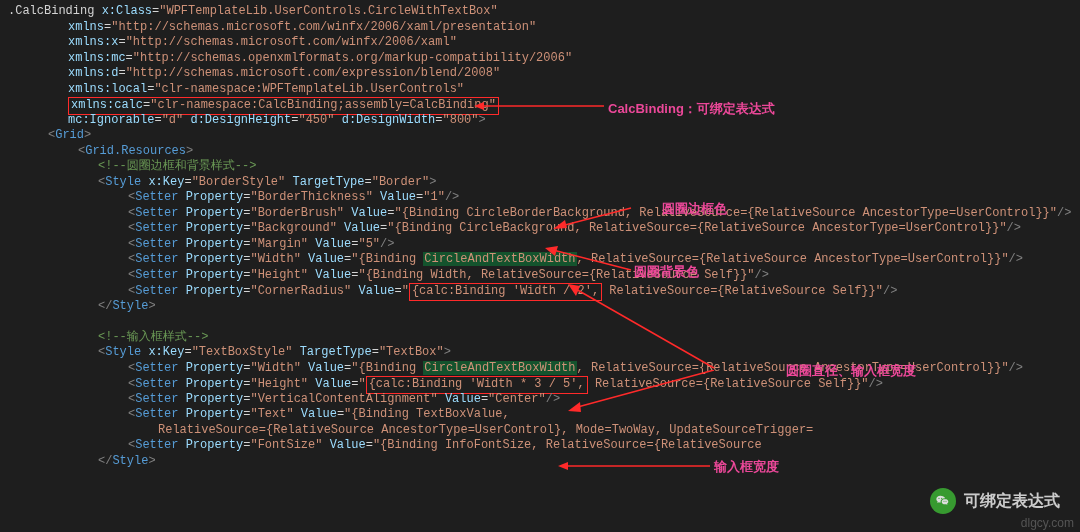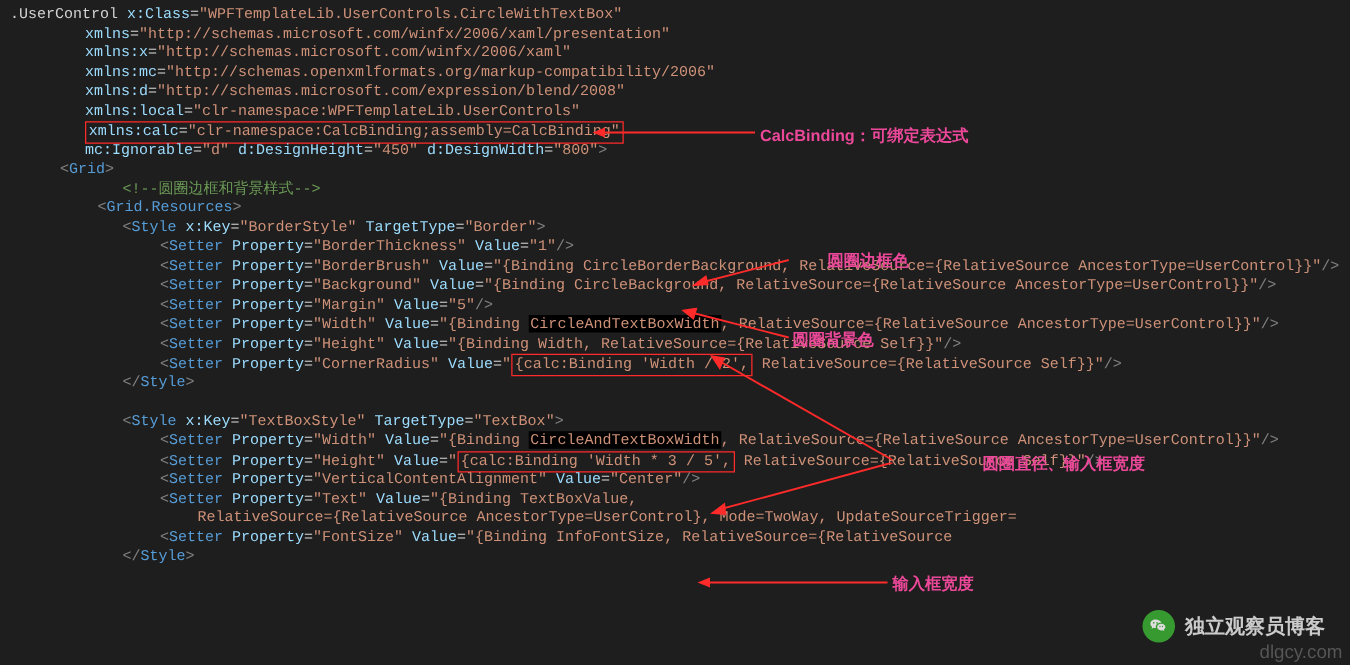--- a/index.html
+++ b/index.html
@@ -23,21 +23,21 @@
 .i15 { padding-left:70px; }
 .i3 { padding-left:90px; }
 .i4 { padding-left:120px; }
 .i5 { padding-left:150px; }
 .br  { color:#808080; }   
 .tag { color:#569cd6;margin-top:13px; }   
 .attr{ color:#9cdcfe; }   
 .str { color:#ce9178; }   
 .white{ color:#d4d4d4; }
 .cmt { color:#6a9955; }   
-.hl  { background:#000000; padding:0 1px; }
+.hl  { background:#14532d; padding:0 1px; }
 
 .redbox {
   border:1.5px solid #ff2a2a;
   padding:0 2px;
   display:inline-block;
 }
 .ann {
   position:absolute;
   color:#ec4899;
   font-family:"Microsoft YaHei", sans-serif;
@@ -62,50 +62,51 @@
   border-radius:50%;
   background:#3cb034;
   display:flex;align-items:center;justify-content:center;
 }
 .wm-txt { font-family:"Microsoft YaHei",sans-serif; font-size:16px; font-weight:600; }
 .dlgcy {
   position:absolute;
   right:6px;
   bottom:2px;
   color:#555;
-  font-size:15px;
+  font-size:12px;
   font-family:sans-serif;
 }
 </style>
 </head>
 <body>
 
 <div class="code-area">
 
-<div class="line"><span class="white">.UserControl</span> <span class="attr">x:Class</span><span class="white">=</span><span class="str">"WPFTemplateLib.UserControls.CircleWithTextBox"</span></div>
+<div class="line"><span class="white">.CalcBinding</span> <span class="attr">x:Class</span><span class="white">=</span><span class="str">"WPFTemplateLib.UserControls.CircleWithTextBox"</span></div>
 <div class="line i1"><span class="attr">xmlns</span><span class="white">=</span><span class="str">"http://schemas.microsoft.com/winfx/2006/xaml/presentation"</span></div>
 <div class="line i1"><span class="attr">xmlns:x</span><span class="white">=</span><span class="str">"http://schemas.microsoft.com/winfx/2006/xaml"</span></div>
 <div class="line i1"><span class="attr">xmlns:mc</span><span class="white">=</span><span class="str">"http://schemas.openxmlformats.org/markup-compatibility/2006"</span></div>
 <div class="line i1"><span class="attr">xmlns:d</span><span class="white">=</span><span class="str">"http://schemas.microsoft.com/expression/blend/2008"</span></div>
 <div class="line i1"><span class="attr">xmlns:local</span><span class="white">=</span><span class="str">"clr-namespace:WPFTemplateLib.UserControls"</span></div>
 <div class="line i1"><span class="redbox"><span class="attr">xmlns:calc</span><span class="white">=</span><span class="str">"clr-namespace:CalcBinding;assembly=CalcBinding"</span></span></div>
 <div class="line i1"><span class="attr">mc:Ignorable</span><span class="white">=</span><span class="str">"d"</span> <span class="attr">d:DesignHeight</span><span class="white">=</span><span class="str">"450"</span> <span class="attr">d:DesignWidth</span><span class="white">=</span><span class="str">"800"</span><span class="br">&gt;</span></div>
 <div class="line i2"><span class="br">&lt;</span><span class="tag">Grid</span><span class="br">&gt;</span></div>
+<div class="line i15"><span class="br">&lt;</span><span class="tag">Grid.Resources</span><span class="br">&gt;</span></div>
 <div class="line i3"><span class="cmt">&lt;!--圆圈边框和背景样式--&gt;</span></div>
-<div class="line i15"><span class="br">&lt;</span><span class="tag">Grid.Resources</span><span class="br">&gt;</span></div>
 <div class="line i3"><span class="br">&lt;</span><span class="tag">Style</span> <span class="attr">x:Key</span><span class="white">=</span><span class="str">"BorderStyle"</span> <span class="attr">TargetType</span><span class="white">=</span><span class="str">"Border"</span><span class="br">&gt;</span></div>
 <div class="line i4"><span class="br">&lt;</span><span class="tag">Setter</span> <span class="attr">Property</span><span class="white">=</span><span class="str">"BorderThickness"</span> <span class="attr">Value</span><span class="white">=</span><span class="str">"1"</span><span class="br">/&gt;</span></div>
 <div class="line i4"><span class="br">&lt;</span><span class="tag">Setter</span> <span class="attr">Property</span><span class="white">=</span><span class="str">"BorderBrush"</span> <span class="attr">Value</span><span class="white">=</span><span class="str">"{Binding CircleBorderBackground, RelativeSource={RelativeSource AncestorType=UserControl}}"</span><span class="br">/&gt;</span></div>
 <div class="line i4"><span class="br">&lt;</span><span class="tag">Setter</span> <span class="attr">Property</span><span class="white">=</span><span class="str">"Background"</span> <span class="attr">Value</span><span class="white">=</span><span class="str">"{Binding CircleBackground, RelativeSource={RelativeSource AncestorType=UserControl}}"</span><span class="br">/&gt;</span></div>
 <div class="line i4"><span class="br">&lt;</span><span class="tag">Setter</span> <span class="attr">Property</span><span class="white">=</span><span class="str">"Margin"</span> <span class="attr">Value</span><span class="white">=</span><span class="str">"5"</span><span class="br">/&gt;</span></div>
 <div class="line i4"><span class="br">&lt;</span><span class="tag">Setter</span> <span class="attr">Property</span><span class="white">=</span><span class="str">"Width"</span> <span class="attr">Value</span><span class="white">=</span><span class="str">"{Binding </span><span class="str hl">CircleAndTextBoxWidth</span><span class="str">, RelativeSource={RelativeSource AncestorType=UserControl}}"</span><span class="br">/&gt;</span></div>
 <div class="line i4"><span class="br">&lt;</span><span class="tag">Setter</span> <span class="attr">Property</span><span class="white">=</span><span class="str">"Height"</span> <span class="attr">Value</span><span class="white">=</span><span class="str">"{Binding Width, RelativeSource={RelativeSource Self}}"</span><span class="br">/&gt;</span></div>
 <div class="line i4"><span class="br">&lt;</span><span class="tag">Setter</span> <span class="attr">Property</span><span class="white">=</span><span class="str">"CornerRadius"</span> <span class="attr">Value</span><span class="white">=</span><span class="str">"</span><span class="redbox"><span class="str">{calc:Binding 'Width / 2',</span></span><span class="str"> RelativeSource={RelativeSource Self}}"</span><span class="br">/&gt;</span></div>
 <div class="line i3"><span class="br">&lt;/</span><span class="tag">Style</span><span class="br">&gt;</span></div>
 <div class="line"></div>
+<div class="line i3"><span class="cmt">&lt;!--输入框样式--&gt;</span></div>
 <div class="line i3"><span class="br">&lt;</span><span class="tag">Style</span> <span class="attr">x:Key</span><span class="white">=</span><span class="str">"TextBoxStyle"</span> <span class="attr">TargetType</span><span class="white">=</span><span class="str">"TextBox"</span><span class="br">&gt;</span></div>
 <div class="line i4"><span class="br">&lt;</span><span class="tag">Setter</span> <span class="attr">Property</span><span class="white">=</span><span class="str">"Width"</span> <span class="attr">Value</span><span class="white">=</span><span class="str">"{Binding </span><span class="str hl">CircleAndTextBoxWidth</span><span class="str">, RelativeSource={RelativeSource AncestorType=UserControl}}"</span><span class="br">/&gt;</span></div>
 <div class="line i4"><span class="br">&lt;</span><span class="tag">Setter</span> <span class="attr">Property</span><span class="white">=</span><span class="str">"Height"</span> <span class="attr">Value</span><span class="white">=</span><span class="str">"</span><span class="redbox"><span class="str">{calc:Binding 'Width * 3 / 5',</span></span><span class="str"> RelativeSource={RelativeSource Self}}"</span><span class="br">/&gt;</span></div>
 <div class="line i4"><span class="br">&lt;</span><span class="tag">Setter</span> <span class="attr">Property</span><span class="white">=</span><span class="str">"VerticalContentAlignment"</span> <span class="attr">Value</span><span class="white">=</span><span class="str">"Center"</span><span class="br">/&gt;</span></div>
 <div class="line i4"><span class="br">&lt;</span><span class="tag">Setter</span> <span class="attr">Property</span><span class="white">=</span><span class="str">"Text"</span> <span class="attr">Value</span><span class="white">=</span><span class="str">"{Binding TextBoxValue,</span></div>
 <div class="line i5"><span class="str">RelativeSource={RelativeSource AncestorType=UserControl}, Mode=TwoWay, UpdateSourceTrigger=</span></div>
 <div class="line i4"><span class="br">&lt;</span><span class="tag">Setter</span> <span class="attr">Property</span><span class="white">=</span><span class="str">"FontSize"</span> <span class="attr">Value</span><span class="white">=</span><span class="str">"{Binding InfoFontSize, RelativeSource={RelativeSource </span></div>
 <div class="line i3"><span class="br">&lt;/</span><span class="tag">Style</span><span class="br">&gt;</span></div>
 
 </div>
@@ -140,15 +141,15 @@
   <line x1="152" y1="8" x2="8" y2="8" stroke="#ff2a2a" stroke-width="1.5"></line>
   <polygon points="0,8 10,4 10,12" fill="#ff2a2a"></polygon>
 </svg>
 
 <div class="watermark">
   <div class="wm-icon">
     <svg width="16" height="16" viewBox="0 0 24 24">
         <path fill="#fff" d="M8 4C4.7 4 2 6.3 2 9c0 1.5.8 2.8 2 3.7L3.5 15l2.3-1.2c.7.2 1.4.3 2.2.3.2 0 .4 0 .6 0-.1-.4-.2-.8-.2-1.2 0-2.8 2.7-5 6-5 .3 0 .5 0 .8 0C14.5 5.5 11.5 4 8 4zm-2 3c.5 0 1 .4 1 1s-.5 1-1 1-1-.4-1-1 .5-1 1-1zm4 0c.5 0 1 .4 1 1s-.5 1-1 1-1-.4-1-1 .5-1 1-1zm5 2c-2.8 0-5 1.8-5 4s2.2 4 5 4c.6 0 1.2-.1 1.8-.3l1.8 1-.5-1.8c1.1-.7 1.9-1.8 1.9-2.9 0-2.2-2.2-4-5-4zm-1.5 2.5c.4 0 .8.3.8.8s-.3.8-.8.8-.8-.3-.8-.8.3-.8.8-.8zm3 0c.4 0 .8.3.8.8s-.3.8-.8.8-.8-.3-.8-.8.3-.8.8-.8z"></path>
       </svg>
   </div>
-  <span class="wm-txt">独立观察员博客</span>
+  <span class="wm-txt">可绑定表达式</span>
 </div>
 <div class="dlgcy">dlgcy.com</div>
 
 </body></html>

